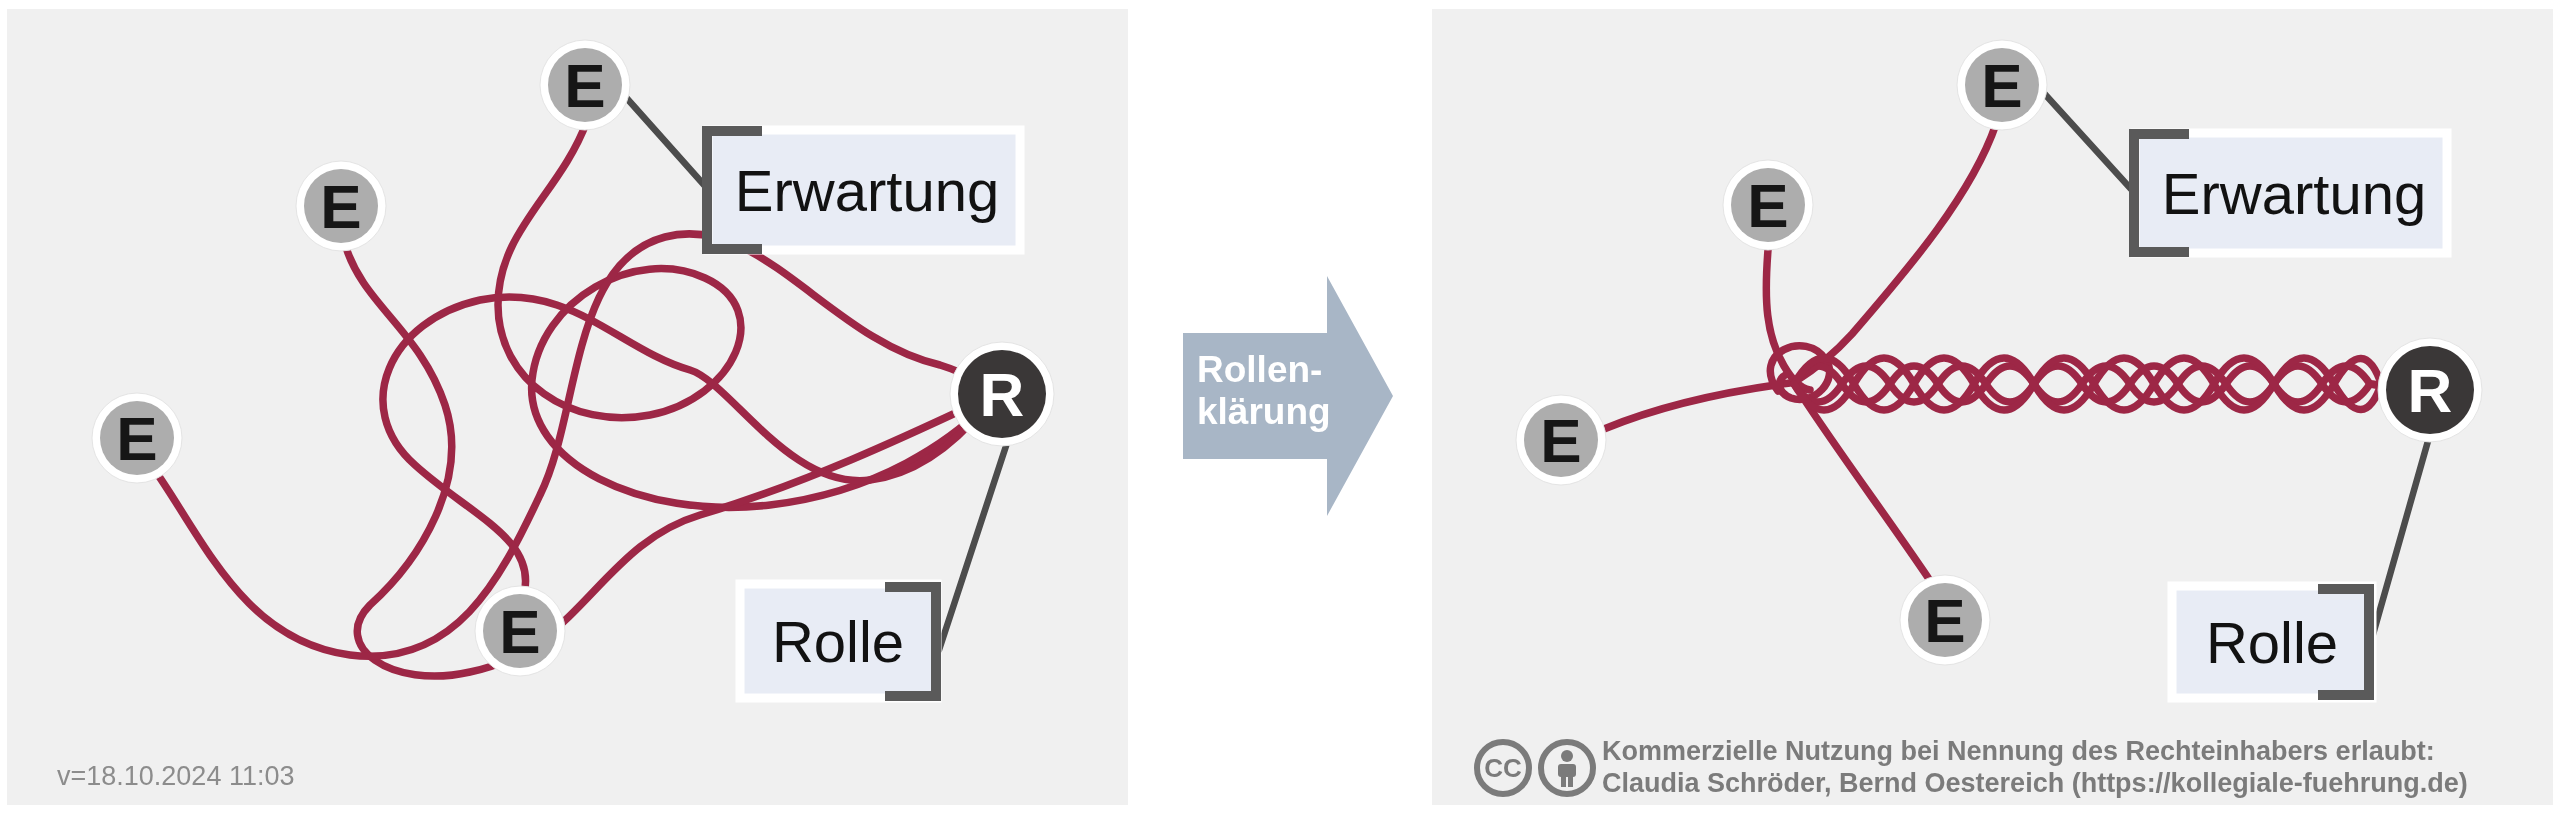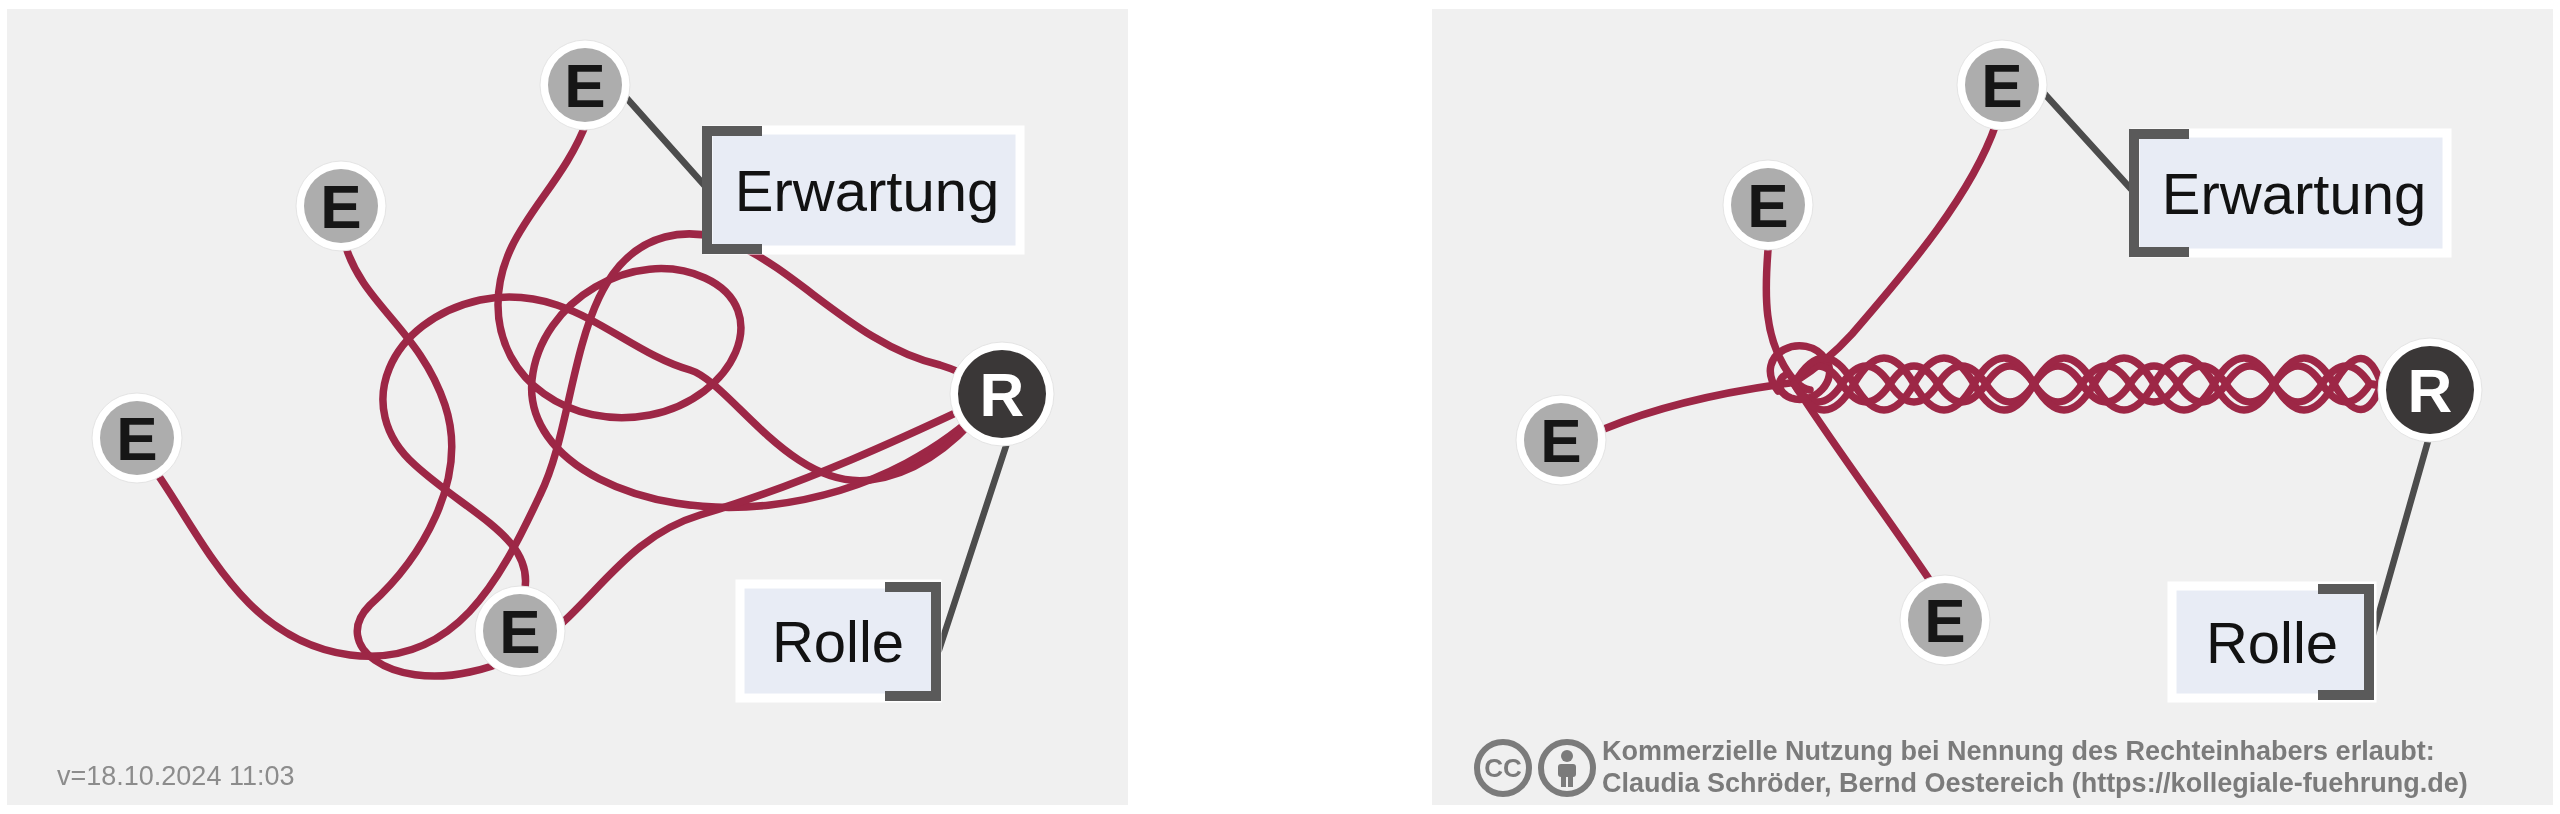--- a/index.html
+++ b/index.html
@@ -81,20 +81,27 @@
       <g>
         <circle class="ring" cx="995" cy="385" r="52"></circle>
         <circle class="node-fill-r" cx="995" cy="385" r="44"></circle>
         <text class="node-label node-label--light" x="995" y="407">R</text>
       </g>
 
       <text class="version" x="50" y="776">v=18.10.2024 11:03</text>
     </svg>
   </div>
 
+  <div id="arrow-wrap">
+    <svg viewBox="0 0 210 240">
+      <polygon class="arrow-shape" points="0,57 144,57 144,0 210,120 144,240 144,183 0,183"></polygon>
+      <text class="arrow-text" x="14" y="106">Rollen-</text>
+      <text class="arrow-text" x="14" y="148">klärung</text>
+    </svg>
+  </div>
 
   <div class="panel" id="panel-right">
     <svg viewBox="0 0 1121 796">
 
       <path class="tangle" d="M 564,115 C 540,185 478,258 420,325 C 400,347 380,362 364,372"></path>
       <path class="tangle" d="M 336,241 C 332,292 334,326 352,357 C 362,374 370,380 378,381"></path>
       <path class="tangle" d="M 172,420 C 230,396 298,382 358,374"></path>
       <path class="tangle" d="M 499,573 C 458,512 410,448 370,387"></path>
 
       <path class="tangle" d="M 346,382 C 318,344 374,320 394,351 C 407,371 382,397 359,389 C 344,383 345,370 355,365"></path>

